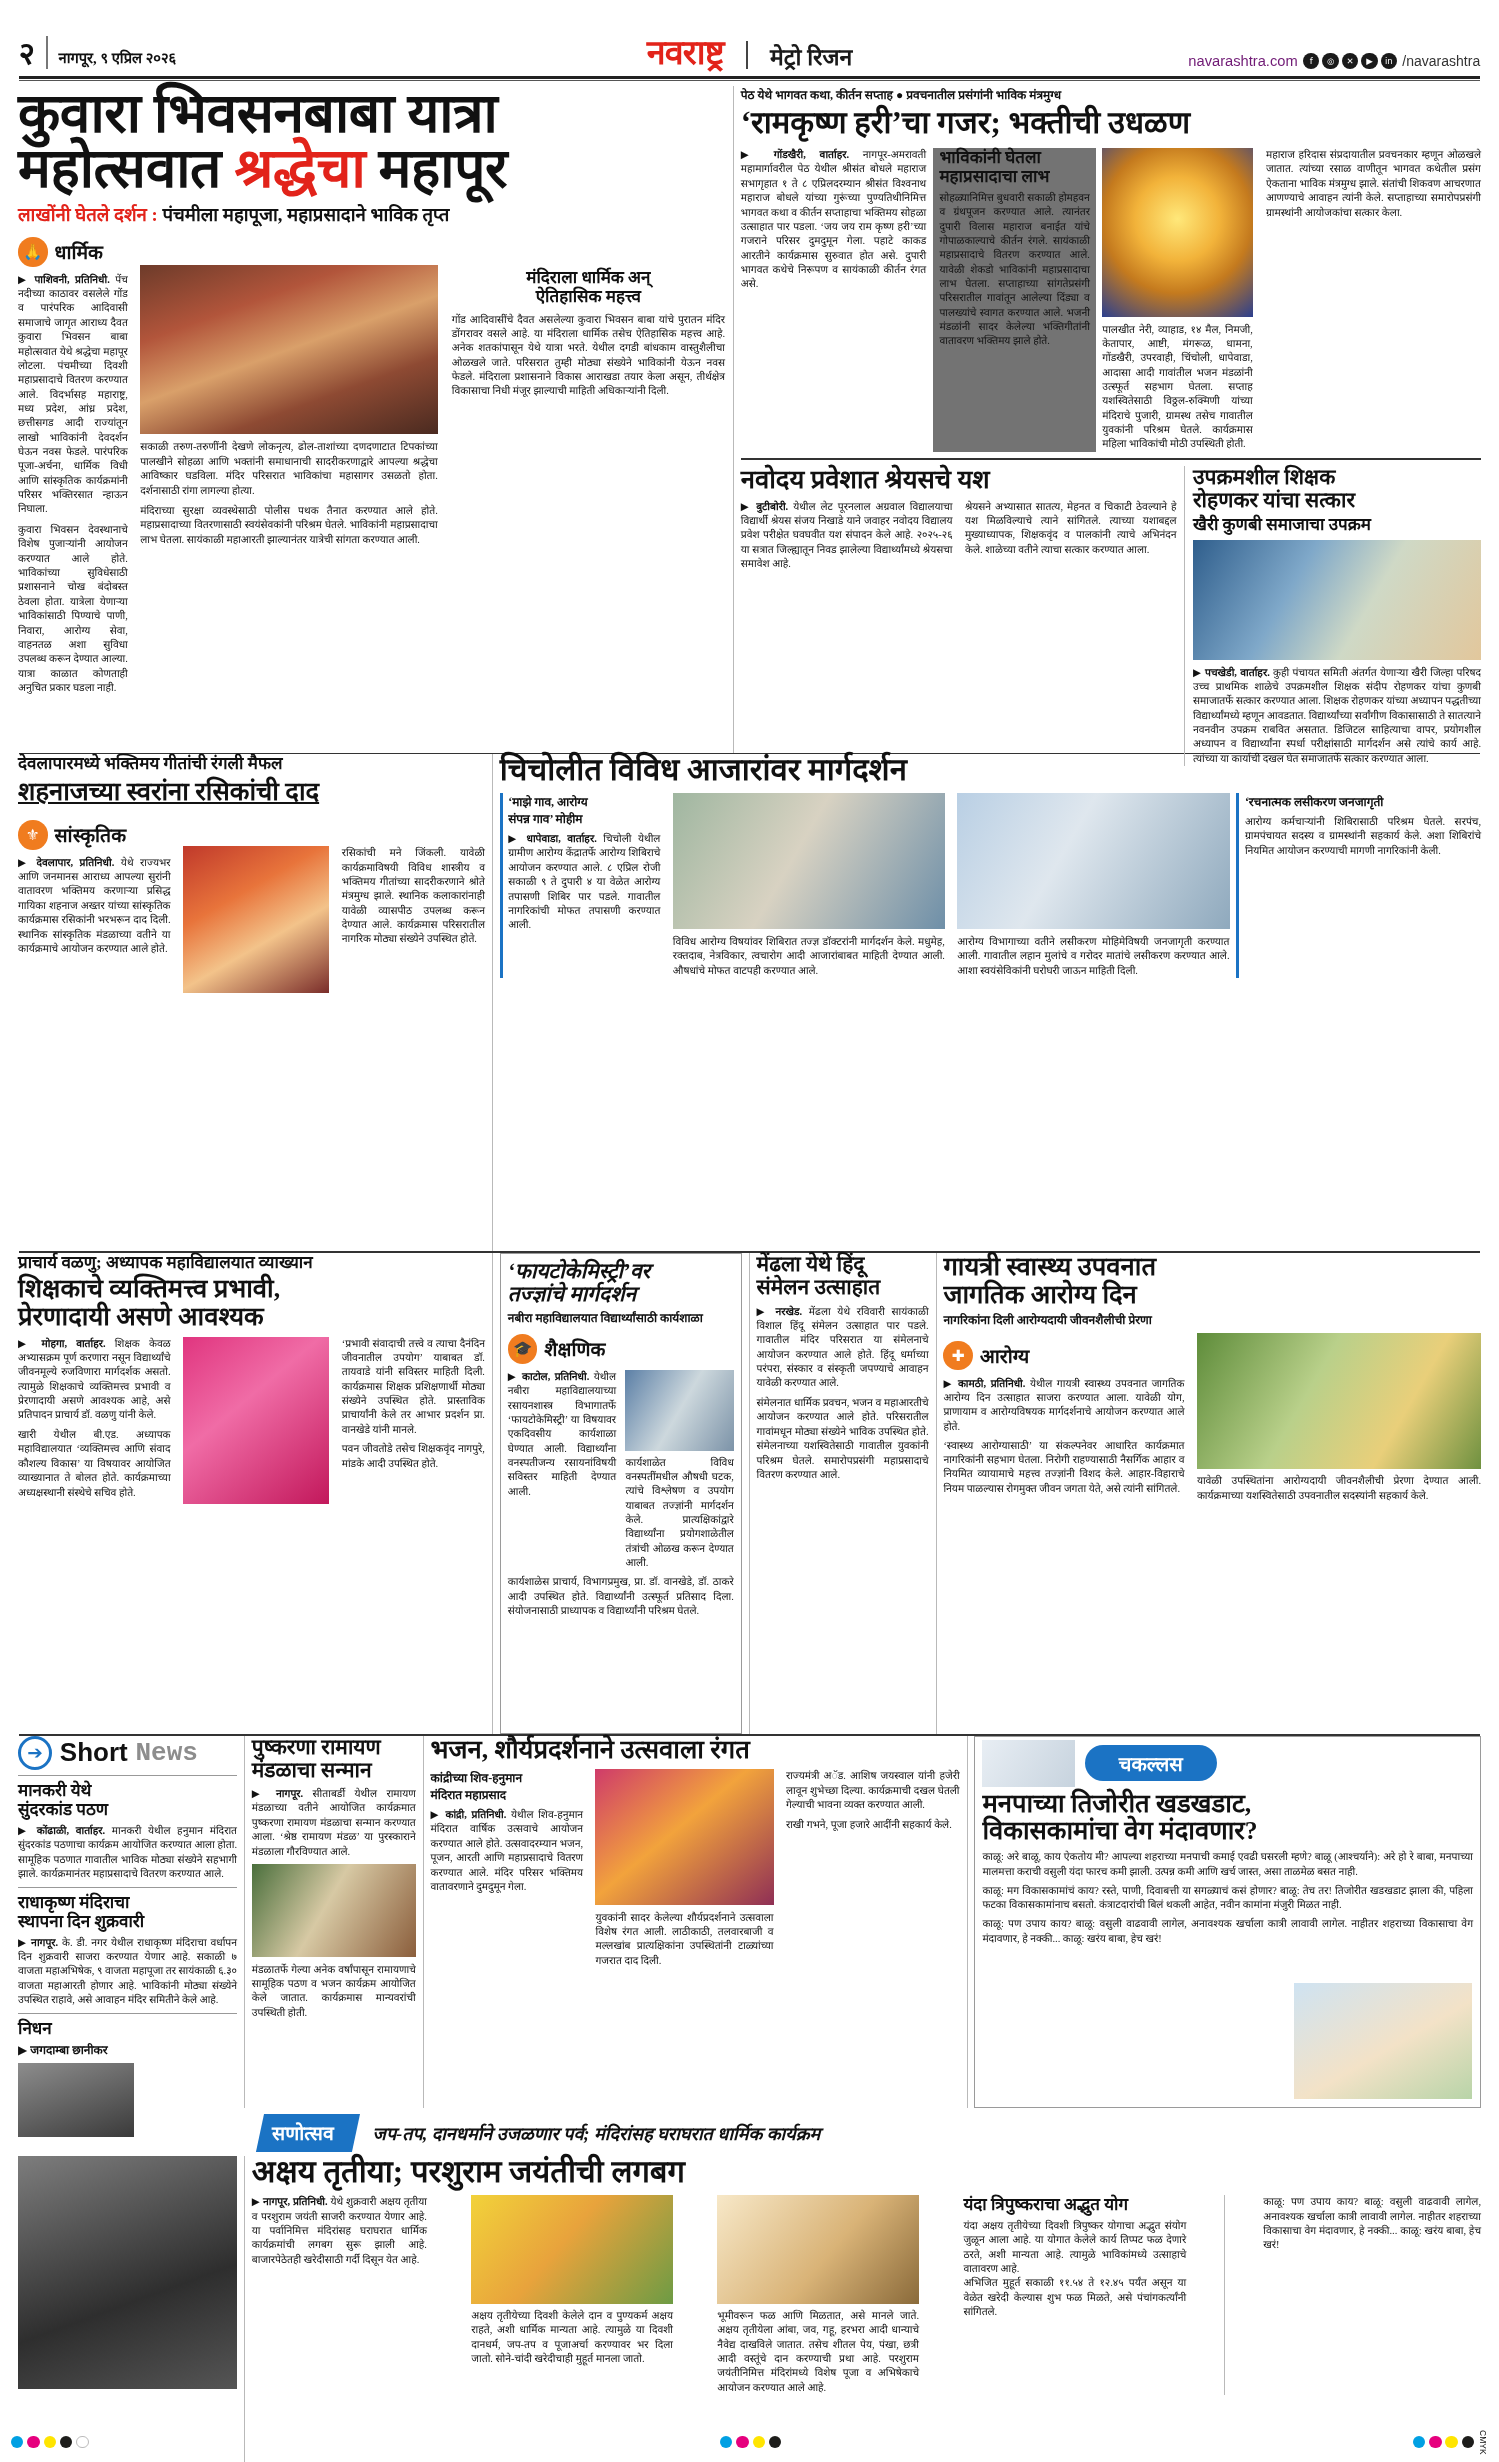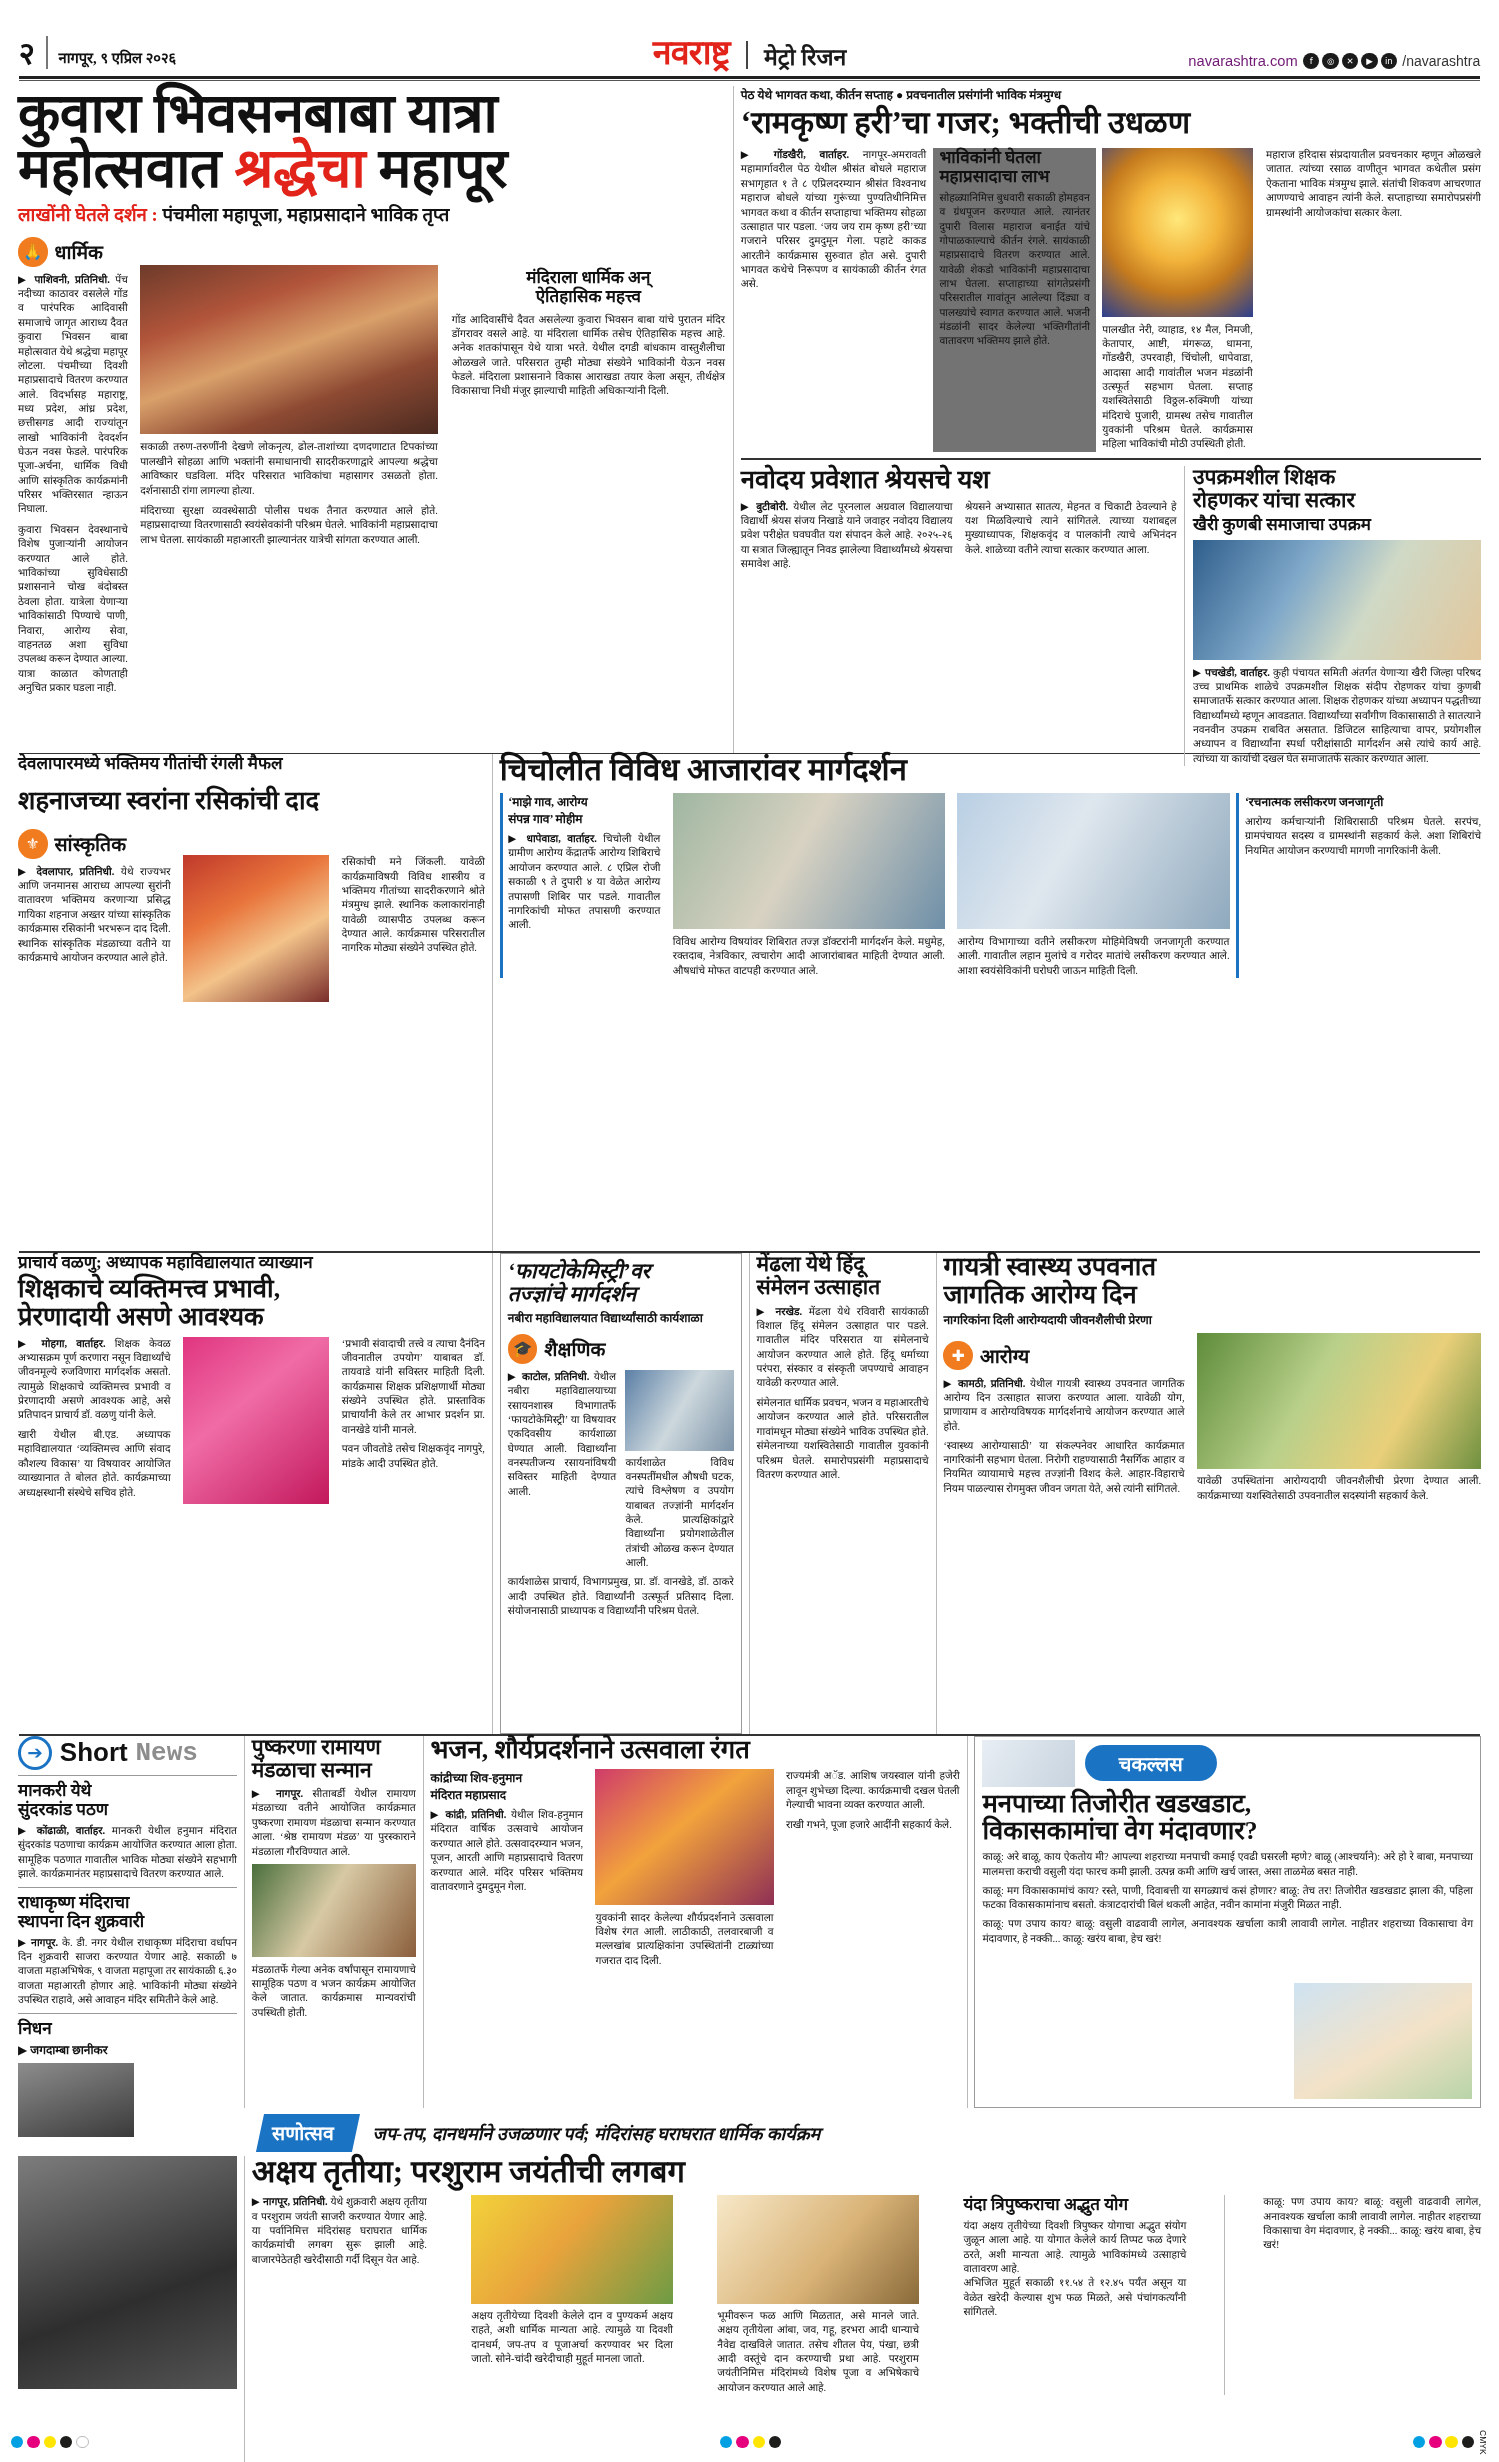--- a/index.html
+++ b/index.html
@@ -12,21 +12,21 @@
     overflow:hidden;
   }
   .page { position:relative; width:1499px; height:2462px; padding:0 11px; }
 
   
   .masthead { display:flex; align-items:flex-end; height:74px; padding:0 7.8px 4.7px 7.8px; }
   .mh-left { display:flex; align-items:flex-end; gap:11px; width:33%; }
   .pageno { font-size:31px; font-weight:700; line-height:1; font-family:"Liberation Sans",sans-serif; }
   .mh-divider { width:1.6px; height:33px; background:#777; }
   .mh-place { font-size:14.7px; font-weight:600; padding-bottom:2.3px; }
-  .mh-center { width:34%; display:flex; align-items:flex-end; justify-content:center; gap:16px; }
+  .mh-center { width:34%; display:flex; align-items:flex-end; justify-content:center; gap:22px; }
   .brand { font-size:34px; font-weight:800; color:#e2231a; letter-spacing:-0.8px; line-height:.95;
            font-family:"Liberation Serif",serif; }
   .brand-bar { width:2.3px; height:28px; background:#444; }
   .brand-sub { font-size:23px; font-weight:700; color:#1a1a1a; line-height:1; }
   .mh-right { width:33%; display:flex; align-items:center; justify-content:flex-end; gap:5.4px; }
   .site { font-size:14.7px; color:#701a75; font-family:"Liberation Sans",sans-serif; }
   .soc { display:flex; gap:3.1px; }
   .soc span { width:16.3px;height:16.3px;border-radius:50%;background:#1a1a1a;color:#fff;
               font-size:8.5px;display:flex;align-items:center;justify-content:center;
               font-family:"DejaVu Sans",sans-serif;}
@@ -226,21 +226,21 @@
         </div>
       </div>
     </div>
   </div>
 
   <div class="hr2" style="margin:0 7.8px;"></div>
 
   <div class="row" style="height:497px;">
     <div class="col" style="width:481px;">
       <div class="hl-5">देवलापारमध्ये भक्तिमय गीतांची रंगली मैफल</div>
-      <div class="hl-3" style="margin-top:14px;">शहनाजच्या स्वरांना रसिकांची दाद</div>
+      <div class="hl-3" style="margin-top:5px;text-decoration:underline;">शहनाजच्या स्वरांना रसिकांची दाद</div>
       <div class="row" style="margin-top:6.2px;">
         <div style="width:34%;padding-right:6.2px;">
           <div class="secttag">
             <span class="ic">⚜</span>
             <span class="lb">सांस्कृतिक</span>
           </div>
           <p class="body-text sm">
             <span class="dateline">▶ देवलापार, प्रतिनिधी.</span>
             <span>येथे राज्यभर आणि जनमानस आराध्य आपल्या सुरांनी वातावरण भक्तिमय करणाऱ्या प्रसिद्ध गायिका शहनाज अख्तर यांच्या सांस्कृतिक कार्यक्रमास रसिकांनी भरभरून दाद दिली. स्थानिक सांस्कृतिक मंडळाच्या वतीने या कार्यक्रमाचे आयोजन करण्यात आले होते.</span>
           </p>

